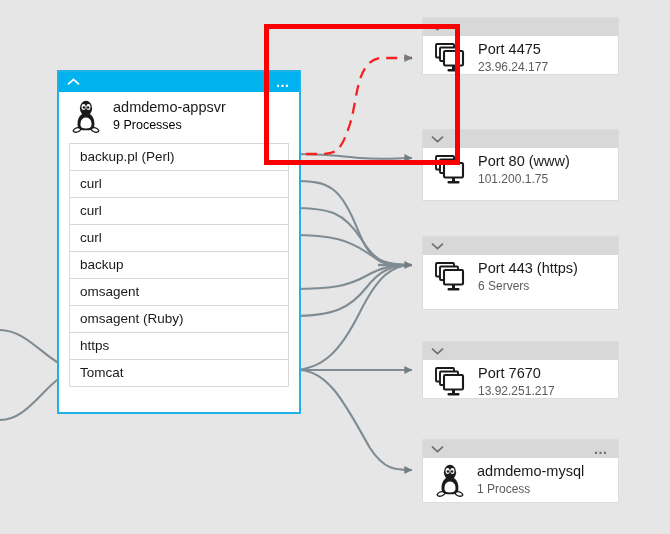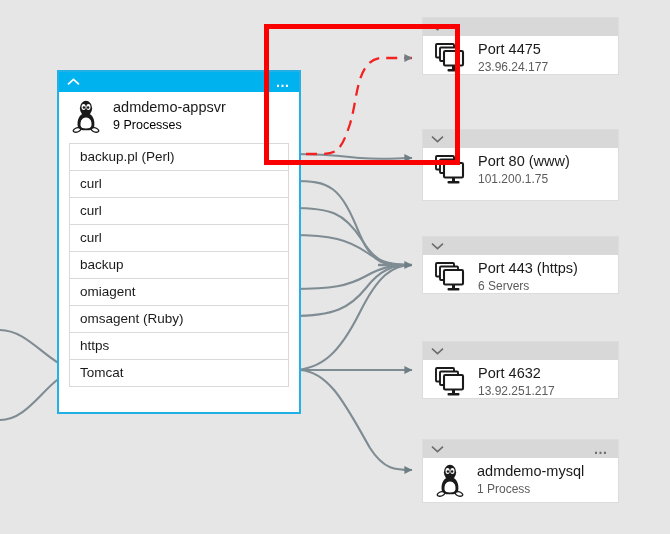--- a/index.html
+++ b/index.html
@@ -255,21 +255,21 @@
         <div class="sub">9 Processes</div>
       </div>
     </div>
 
     <div class="proc-list">
       <div class="proc-row">backup.pl (Perl)</div>
       <div class="proc-row">curl</div>
       <div class="proc-row">curl</div>
       <div class="proc-row">curl</div>
       <div class="proc-row">backup</div>
-      <div class="proc-row">omiagent</div>
+      <div class="proc-row">omsagent</div>
       <div class="proc-row">omsagent (Ruby)</div>
       <div class="proc-row">https</div>
       <div class="proc-row">Tomcat</div>
     </div>
   </div>
 
   <div class="node-card" style="left:423px; top:18px; width:195px; height:56px;">
     <div class="node-card-header">
       <span>
         <svg class="chev-down" viewBox="0 0 13 8" aria-hidden="true">
@@ -312,21 +312,21 @@
           <rect x="12.5" y="26" width="12" height="2.4" rx="1" fill="#1a1a1a"></rect>
         </svg>
       </span>
       <div class="node-text">
         <div class="title">Port 80 (www)</div>
         <div class="subtitle">101.200.1.75</div>
       </div>
     </div>
   </div>
 
-  <div class="node-card" style="left:423px; top:237px; width:195px; height:56px;">
+  <div class="node-card" style="left:423px; top:237px; width:195px; height:72px;">
     <div class="node-card-header">
       <span>
         <svg class="chev-down" viewBox="0 0 13 8" aria-hidden="true">
           <path d="M1,1.6 L6.5,6.6 L12,1.6" fill="none" stroke="#6d6d6d" stroke-width="1.6"></path>
         </svg>
       </span>
     </div>
     <div class="node-card-body">
       <span class="ico">
         <svg viewBox="0 0 32 30" aria-hidden="true">
@@ -356,21 +356,21 @@
       <span class="ico">
         <svg viewBox="0 0 32 30" aria-hidden="true">
           <rect x="1" y="1" width="18" height="13.5" rx="1" fill="#fff" stroke="#1a1a1a" stroke-width="1.9"></rect>
           <rect x="5" y="4.5" width="18" height="13.5" rx="1" fill="#fff" stroke="#1a1a1a" stroke-width="1.9"></rect>
           <rect x="9" y="8" width="19" height="14.5" rx="1.2" fill="#fff" stroke="#1a1a1a" stroke-width="2.1"></rect>
           <rect x="17" y="22.5" width="3" height="3.6" fill="#1a1a1a"></rect>
           <rect x="12.5" y="26" width="12" height="2.4" rx="1" fill="#1a1a1a"></rect>
         </svg>
       </span>
       <div class="node-text">
-        <div class="title">Port 4632</div>
+        <div class="title">Port 7670</div>
         <div class="subtitle">13.92.251.217</div>
       </div>
     </div>
   </div>
 
   <div class="node-card" style="left:423px; top:440px; width:195px; height:62px;">
     <div class="node-card-header">
       <span>
         <svg class="chev-down" viewBox="0 0 13 8" aria-hidden="true">
           <path d="M1,1.6 L6.5,6.6 L12,1.6" fill="none" stroke="#6d6d6d" stroke-width="1.6"></path>

